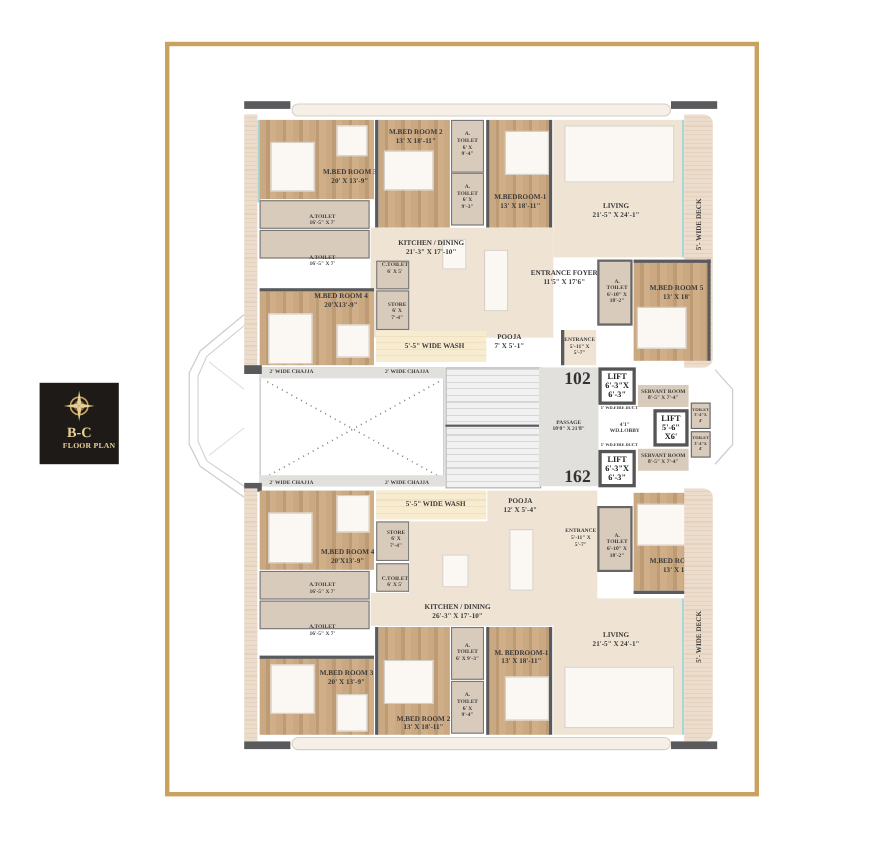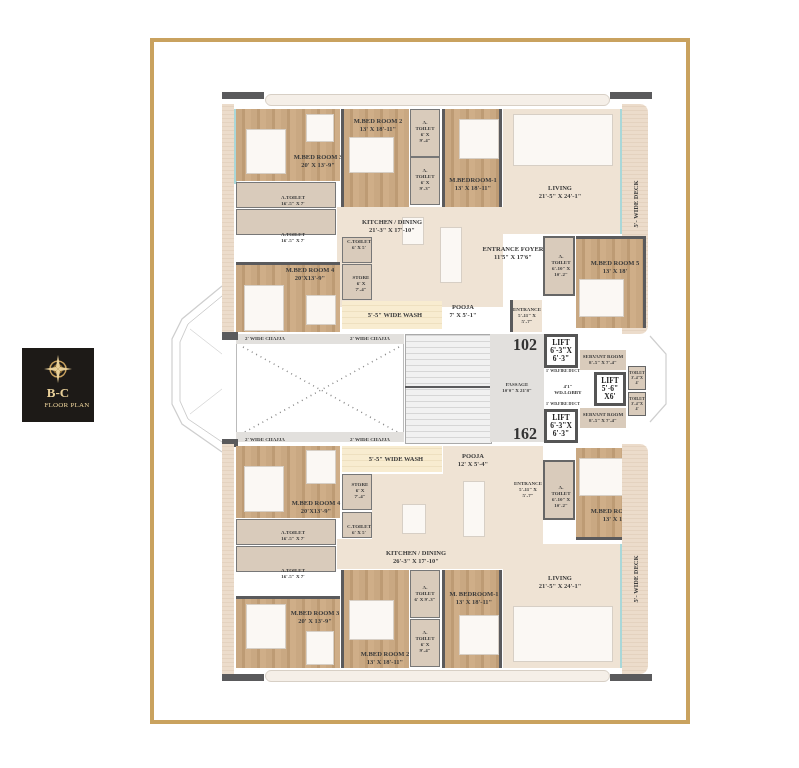--- a/index.html
+++ b/index.html
@@ -1,21 +1,21 @@
 <!DOCTYPE html>
 <html><head>
 <meta charset="utf-8">
 <style>
   html,body{margin:0;padding:0;background:#fff;}
   body{width:799px;height:768px;position:relative;overflow:hidden;font-family:"Liberation Sans",sans-serif;}
   .frame{position:absolute;left:150px;top:38px;width:540px;height:686px;border:4px solid #c9a25f;box-sizing:border-box;background:#fff;}
-  .badge{position:absolute;left:22px;top:348px;width:72px;height:74px;background:#1d1a17;display:flex;flex-direction:column;align-items:center;justify-content:flex-start;}
+  .badge{position:absolute;left:36px;top:348px;width:72px;height:74px;background:#1d1a17;display:flex;flex-direction:column;align-items:center;justify-content:flex-start;}
   .compass{margin-top:6px;width:30px;height:30px;}
   .badge-title{color:#e8cf98;font-family:"Liberation Serif",serif;font-weight:bold;font-size:13px;line-height:13px;margin-top:2px;}
-  .badge-sub{color:#e8cf98;font-family:"Liberation Serif",serif;font-weight:normal;font-size:7px;letter-spacing:.2px;margin-top:2px;margin-left:18px;}
+  .badge-sub{color:#e8cf98;font-family:"Liberation Serif",serif;font-weight:bold;font-size:7px;letter-spacing:.2px;margin-top:2px;margin-left:18px;}
   .plan{position:absolute;left:0;top:4px;width:799px;height:768px;font-family:Liberation Serif, serif;}
   .room{position:absolute;box-sizing:border-box;}
   .wood{background:repeating-linear-gradient(90deg,#c9a882 0 6px,#bd9b74 6px 9px,#cfae88 9px 15px);}
   .beige{background:#efe3d4;}
   .tile{background:#d9cbbb;}
   .light{background:#f5efe8;}
   .grey{background:#e2e0dd;}
   .deck{background:repeating-linear-gradient(0deg,#ecdccb 0 3px,#e4d2bf 3px 4px);}
   .wall{position:absolute;background:#5a5a5c;}
   .lbl{position:absolute;font-size:6.5px;font-weight:bold;color:#3a3a3a;text-align:center;line-height:8px;white-space:pre;transform:translate(-50%,-50%);}

